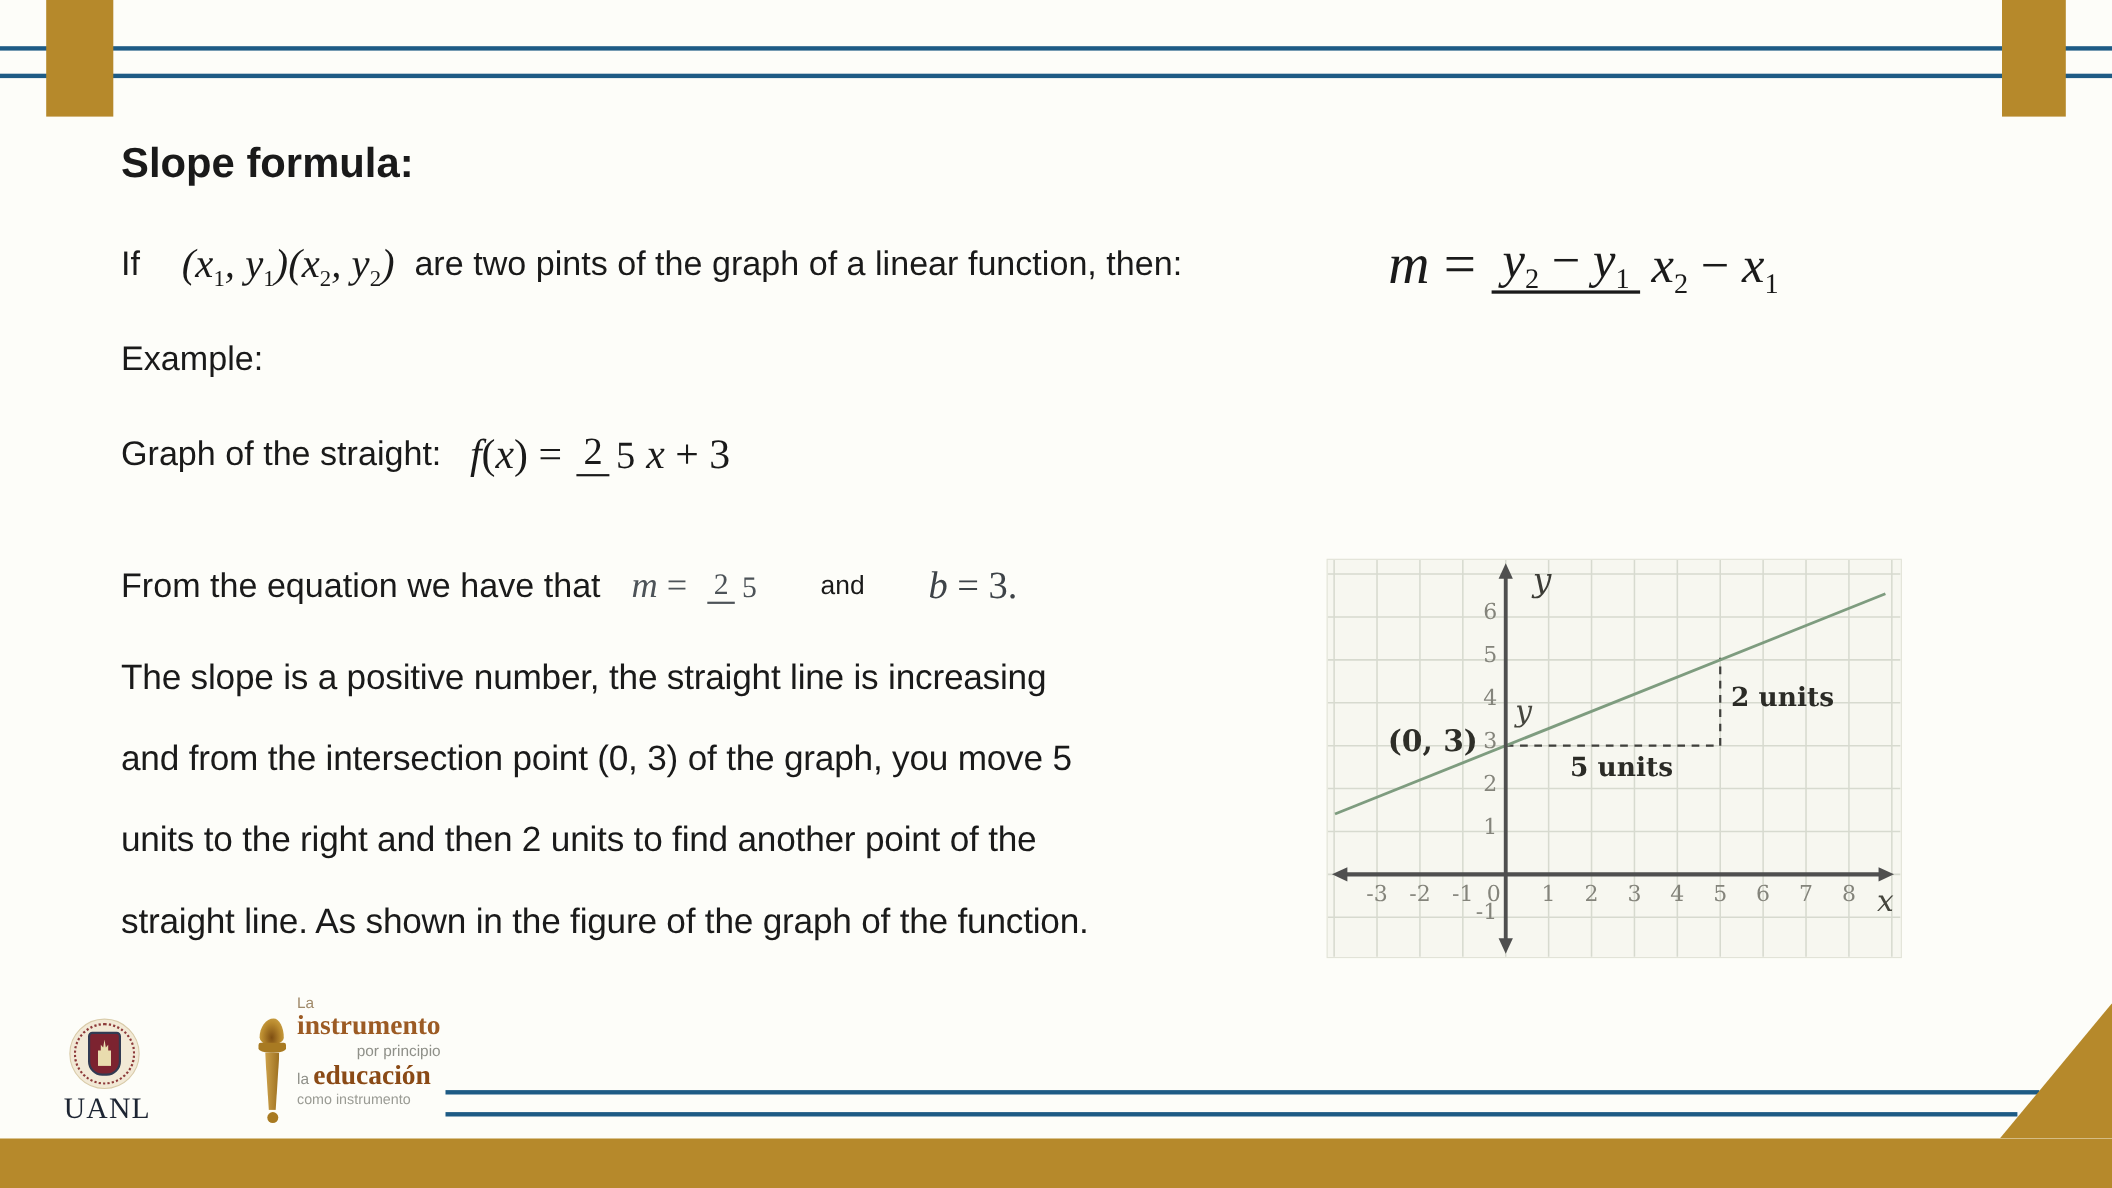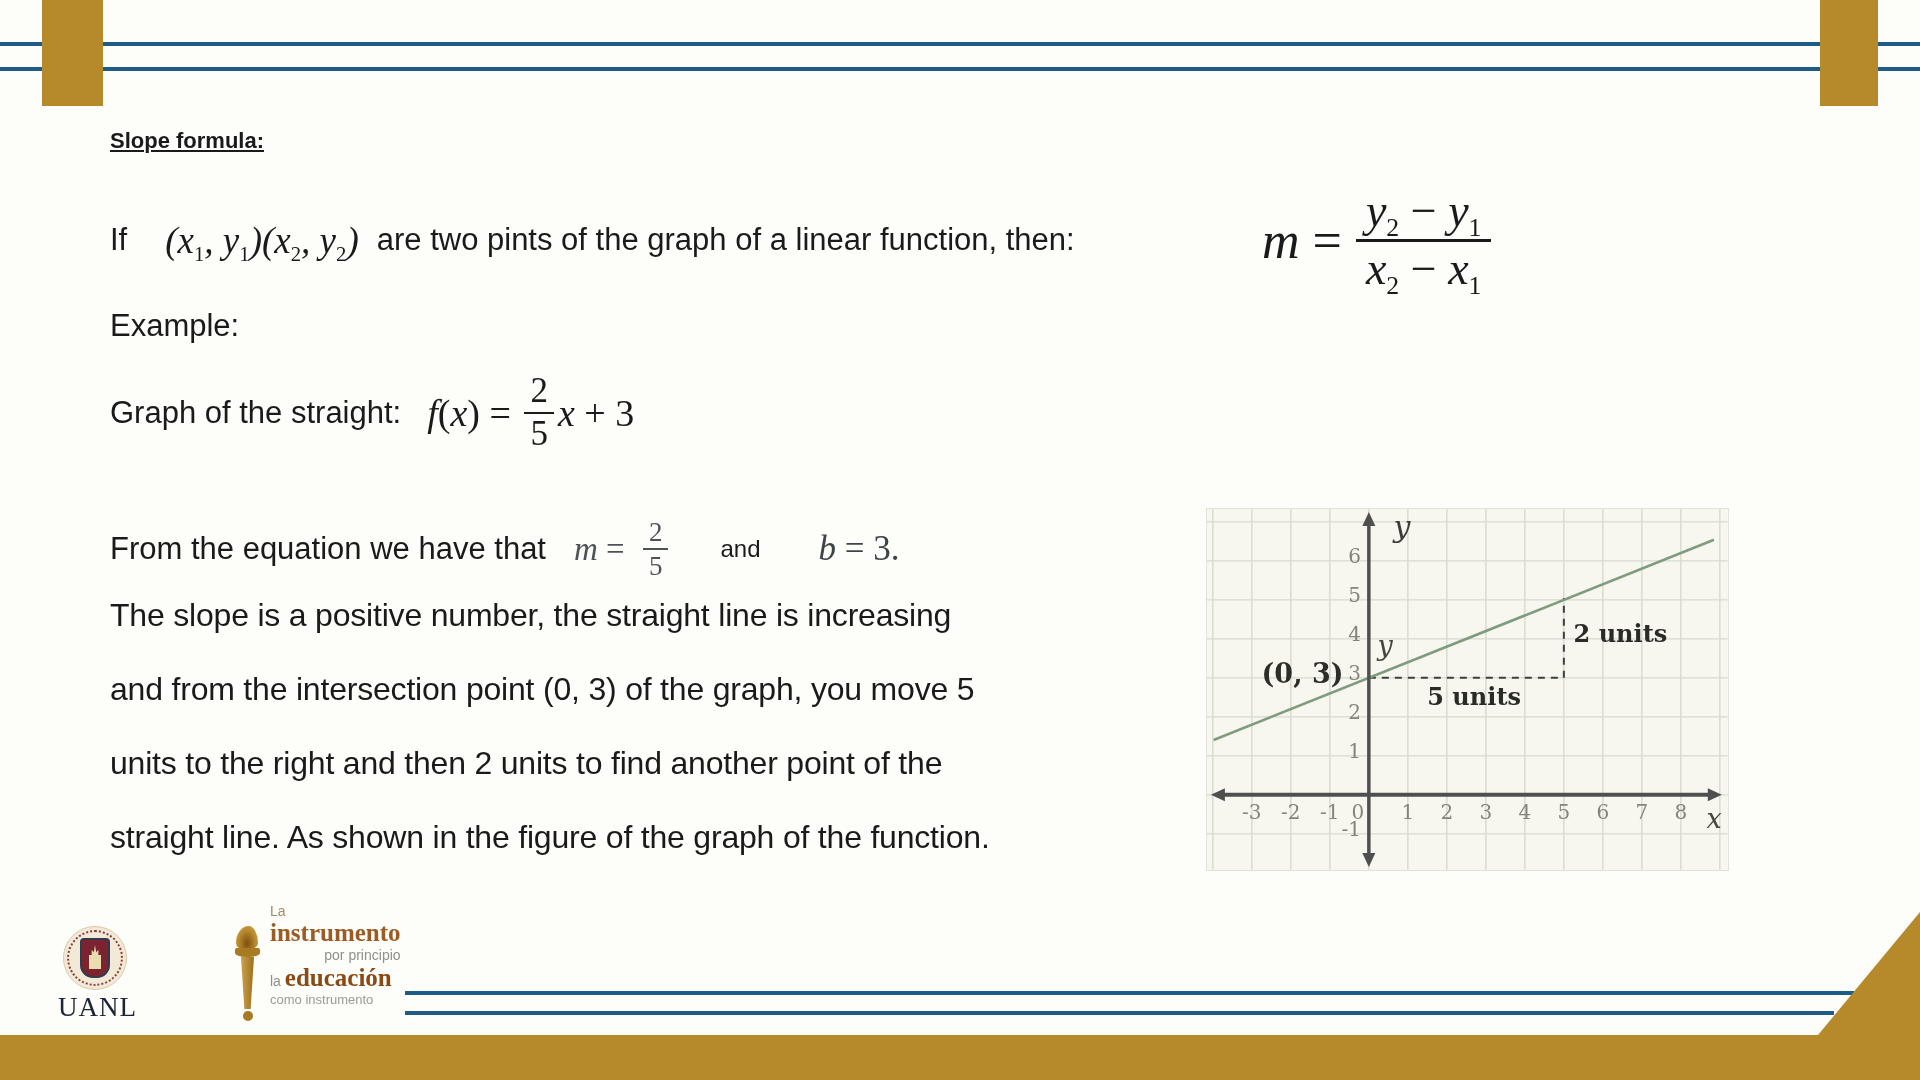--- a/index.html
+++ b/index.html
@@ -4,47 +4,47 @@
 <style>
   html,body { margin:0; padding:0; background:#e8e8e8; }
   .slide {
     position:relative; width:1920px; height:1080px; overflow:hidden;
     background:#fdfdf9; font-family:"Liberation Sans", sans-serif; color:#1a1a1a;
   }
   .hline { position:absolute; height:4px; background:#1e5b85; }
   .goldbar { position:absolute; background:#b6892b; }
 
   
-  .title { position:absolute; left:110px; top:128px; font-size:22px; font-weight:bold;text-decoration:underline; }
+  .title { position:absolute; left:110px; top:128px; font-size:38px; font-weight:bold; }
 
   .row { position:absolute; display:flex; align-items:center; white-space:pre; }
   .sans31 { font-size:31px; }
   .mathit { font-family:"Liberation Serif", serif; font-style:italic; }
   .mathup { font-family:"Liberation Serif", serif; font-style:normal; }
   sub.msub { font-size:0.56em; font-style:normal; line-height:0; }
 
-  .frac { display:inline-flex; flex-direction:column; align-items:center; line-height:1.05; }
+  .frac { display:inline-flex; flex-direction:row; align-items:center; line-height:1.05; }
   .frac .num { border-bottom:3px solid currentColor; padding:0 10px 3px; }
   .frac .den { padding:3px 10px 0; }
   .frac-sm .num { border-bottom-width:2px; padding:0 6px 2px; }
   .frac-sm .den { padding:2px 6px 0; }
 
   .intro-row { left:110px; top:196px; height:88px; }
   .intro-math { font-size:37px; margin:0 18px 0 38px; }
   .slope-formula { position:absolute; left:1262px; top:162px; height:156px; display:flex; align-items:center; }
   .sf-lhs { font-size:52px; }
   .sf-frac { font-size:46px; margin-left:14px; }
 
   .example-label { position:absolute; left:110px; top:308px; font-size:31px; }
 
   .graphfn-row { left:110px; top:352px; height:122px; }
   .fx-math { font-size:38px; margin-left:26px; display:inline-flex; align-items:center; }
   .fx-frac { font-size:35px; margin:0 4px; }
 
-  .fromeq-row { left:110px; top:514px; height:70px; }
+  .fromeq-row { left:110px; top:498px; height:70px; }
   .meq { color:#4d5358; font-size:33px; display:inline-flex; align-items:center; margin-left:28px; }
   .meq .frac { font-size:27px; margin-left:10px; }
   .and-word { font-size:24px; margin-left:52px; }
   .beq { color:#3e4348; font-size:35px; margin-left:58px; }
 
   .paragraph { position:absolute; left:110px; top:578px; font-size:32px; line-height:74px; letter-spacing:-0.2px; }
 
   
   .graph-box {
     position:absolute; left:1206px; top:508px; width:521px; height:361px;

